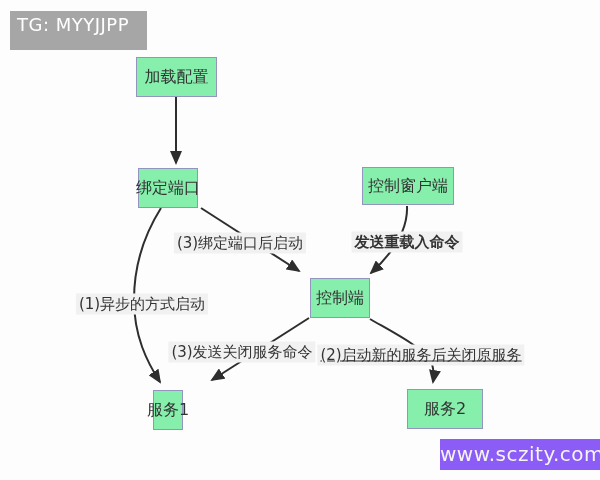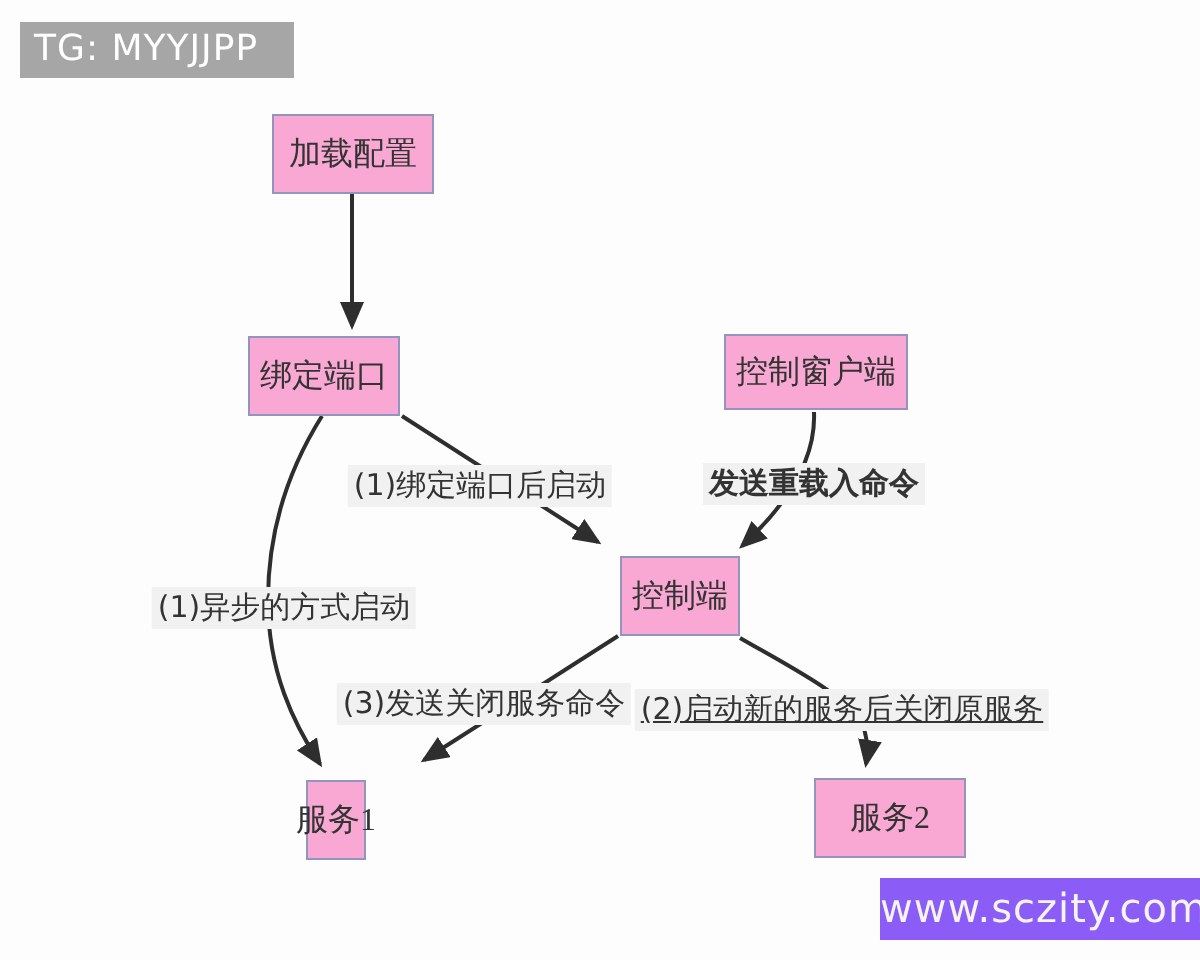--- a/index.html
+++ b/index.html
@@ -3,44 +3,44 @@
 <meta charset="utf-8">
 <style>
   html,body{margin:0;padding:0;}
   body{
     width:600px;height:480px;position:relative;overflow:hidden;
     background:#fdfdfd;
     font-family:"DejaVu Sans","Liberation Sans",sans-serif;
   }
   .stage{position:absolute;inset:0;}
   .badge{
-    position:absolute;left:10px;top:11px;width:137px;height:28px;
+    position:absolute;left:10px;top:11px;width:137px;height:39px;
     background:#a6a6a6;color:#ffffff;font-size:18px;line-height:28px;
     padding-left:7px;box-sizing:border-box;letter-spacing:0.5px;
   }
   .watermark{
     position:absolute;left:440px;top:439px;width:160px;height:31px;
     background:#8b5cf6;color:#f4f4f4;font-size:20px;line-height:31px;
     text-align:center;letter-spacing:0.5px;
   }
   svg.edges{position:absolute;left:0;top:0;z-index:1;}
   .node{
     position:absolute;z-index:3;
-    background:#f9a8d4;border:1.5px solid #9295bf;box-sizing:border-box;
+    background:#86efac;border:1.5px solid #9295bf;box-sizing:border-box;
     display:flex;align-items:center;justify-content:center;
-    color:#333333;font-size:16px;white-space:nowrap;font-family:Liberation Serif, serif;
+    color:#333333;font-size:16px;white-space:nowrap;
   }
   .edge-label{
     position:absolute;z-index:2;transform:translate(-50%,-50%);
     background:#f1f1f1;color:#333333;font-size:15px;
     padding:1px 3px;white-space:nowrap;
   }
   
   #n-load-config{left:136px;top:57px;width:81px;height:40px;}
-  #n-bind-port{left:124px;top:168px;width:76px;height:40px;}
+  #n-bind-port{left:138px;top:168px;width:60px;height:40px;}
   #n-control-window-client{left:362px;top:167px;width:92px;height:38px;}
   #n-control-end{left:310px;top:278px;width:60px;height:40px;}
   #n-service-1{left:153px;top:390px;width:30px;height:40px;}
   #n-service-2{left:407px;top:389px;width:76px;height:40px;}
   
   #l-load-bind{left:176px;top:130px;}
   #l-bind-start{left:240px;top:243px;}
   #l-reload{left:407px;top:242px;font-weight:bold;}
   #l-async{left:142px;top:304px;}
   #l-close{left:242px;top:352px;}
@@ -65,21 +65,21 @@
     <path d="M370,319 C396,334 426,349 432,364 C434,371 434,376 433,382" fill="none" stroke="#2e2e2e" stroke-width="2" marker-end="url(#arrow)"></path>
   </svg>
 
   <div class="node" id="n-load-config">加载配置</div>
   <div class="node" id="n-bind-port">绑定端口</div>
   <div class="node" id="n-control-window-client">控制窗户端</div>
   <div class="node" id="n-control-end">控制端</div>
   <div class="node" id="n-service-1">服务1</div>
   <div class="node" id="n-service-2">服务2</div>
 
-  <div class="edge-label" id="l-bind-start">(1)绑定端口后启动</div>
+  <div class="edge-label" id="l-bind-start">(3)绑定端口后启动</div>
   <div class="edge-label" id="l-reload">发送重载入命令</div>
   <div class="edge-label" id="l-async">(1)异步的方式启动</div>
   <div class="edge-label" id="l-close">(3)发送关闭服务命令</div>
   <div class="edge-label" id="l-new-close">(2)启动新的服务后关闭原服务</div>
 
   <div class="badge">TG: MYYJJPP</div>
 
   <div class="watermark">www.sczity.com</div>
 
 </div>

